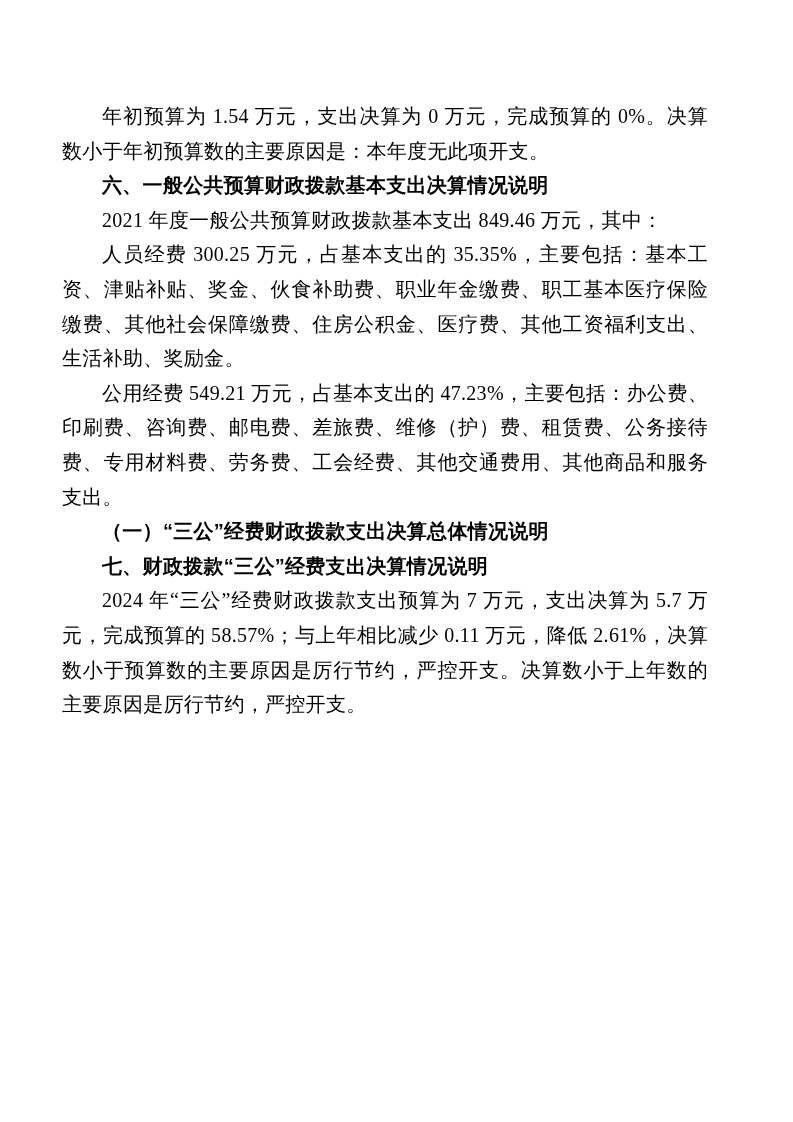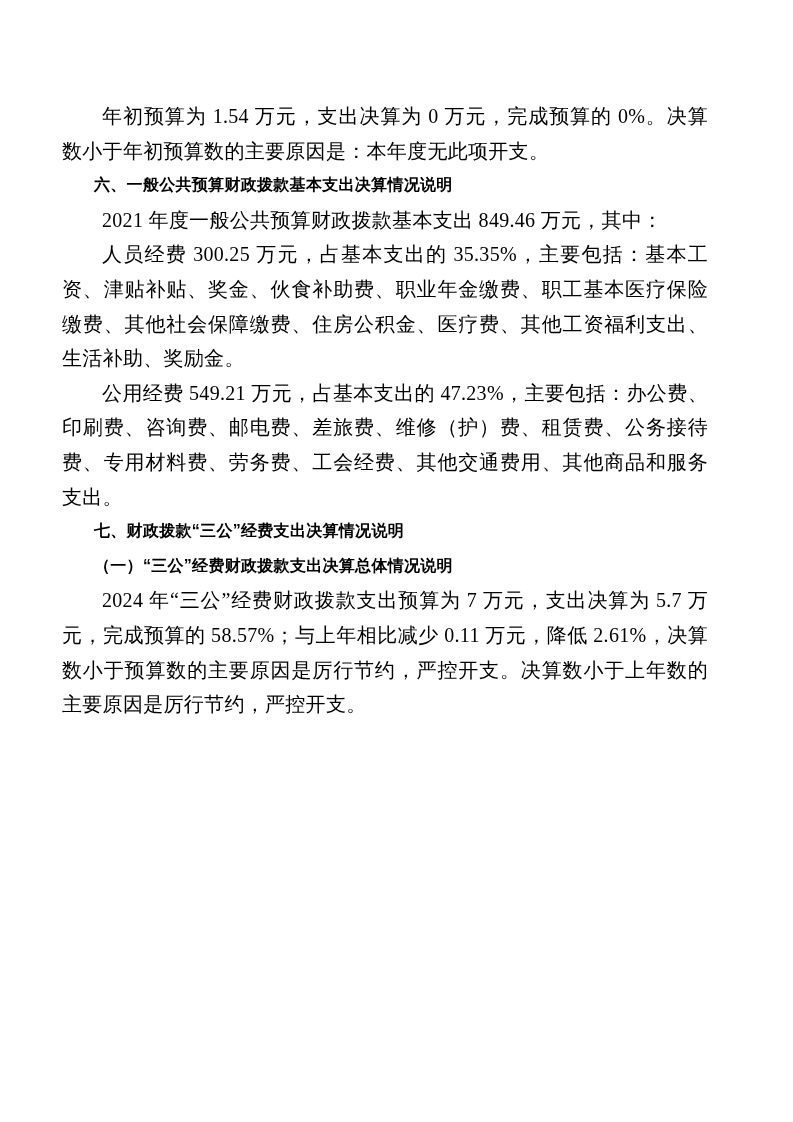--- a/index.html
+++ b/index.html
@@ -26,37 +26,37 @@
     margin: 0;
     font-size: 20px;
     line-height: 34.6px;
     text-align: justify;
     text-indent: 2em;
     letter-spacing: 0.3px;
     color: #000000;
   }
   .heading {
     margin: 0;
-    font-size: 16px;
+    font-size: 20px;
     line-height: 34.6px;
     text-indent: 2em;
     font-weight: bold;
     font-family: "Liberation Sans", "DejaVu Sans", sans-serif;
     letter-spacing: 0.3px;
     color: #000000;
     text-align: left;
   }
 </style>
 </head>
 <body>
 
 <div class="page">
   <div class="content">
     <p class="para">年初预算为 1.54 万元，支出决算为 0 万元，完成预算的 0%。决算数小于年初预算数的主要原因是：本年度无此项开支。</p>
     <p class="heading">六、一般公共预算财政拨款基本支出决算情况说明</p>
     <p class="para">2021 年度一般公共预算财政拨款基本支出 849.46 万元，其中：</p>
     <p class="para">人员经费 300.25 万元，占基本支出的 35.35%，主要包括：基本工资、津贴补贴、奖金、伙食补助费、职业年金缴费、职工基本医疗保险缴费、其他社会保障缴费、住房公积金、医疗费、其他工资福利支出、生活补助、奖励金。</p>
     <p class="para">公用经费 549.21 万元，占基本支出的 47.23%，主要包括：办公费、印刷费、咨询费、邮电费、差旅费、维修（护）费、租赁费、公务接待费、专用材料费、劳务费、工会经费、其他交通费用、其他商品和服务支出。</p>
+    <p class="heading">（一）“三公”经费财政拨款支出决算总体情况说明</p>
     <p class="heading">七、财政拨款“三公”经费支出决算情况说明</p>
-    <p class="heading">（一）“三公”经费财政拨款支出决算总体情况说明</p>
     <p class="para">2024 年“三公”经费财政拨款支出预算为 7 万元，支出决算为 5.7 万元，完成预算的 58.57%；与上年相比减少 0.11 万元，降低 2.61%，决算数小于预算数的主要原因是厉行节约，严控开支。决算数小于上年数的主要原因是厉行节约，严控开支。</p>
   </div>
 </div>
 
 </body></html>

